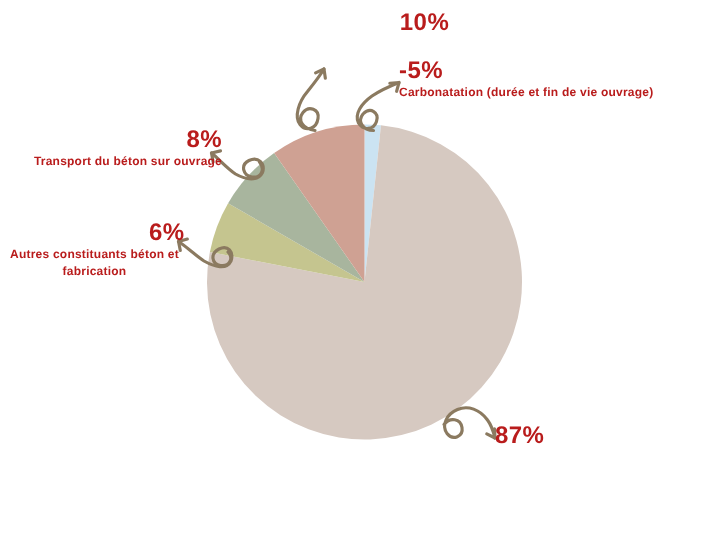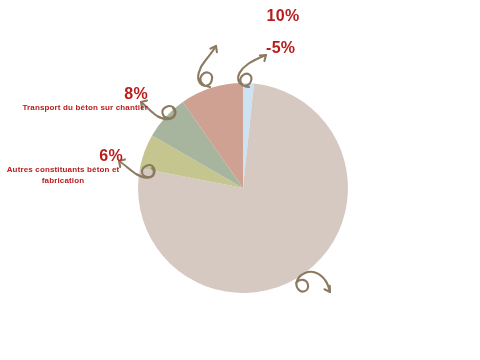--- a/index.html
+++ b/index.html
@@ -134,28 +134,30 @@
 
     </g>
   </svg>
 
   <div class="label-group" id="lg-deconstruction">
     <div class="pct">10%</div>
   </div>
 
   <div class="label-group" id="lg-carbonatation">
     <div class="pct">-5%</div>
+    <div class="lbl">Carbonatation (durée et fin de vie ouvrage)</div>
   </div>
 
   <div class="label-group" id="lg-transport-beton">
     <div class="pct">8%</div>
-    <div class="lbl">Transport du béton sur chantier</div>
+    <div class="lbl">Transport du béton sur ouvrage</div>
   </div>
 
   <div class="label-group" id="lg-autres">
     <div class="pct">6%</div>
     <div class="lbl">Autres constituants béton et fabrication</div>
   </div>
 
   <div class="label-group" id="lg-ciment">
+    <div class="pct">87%</div>
   </div>
 
 </div>
 
 </body></html>

